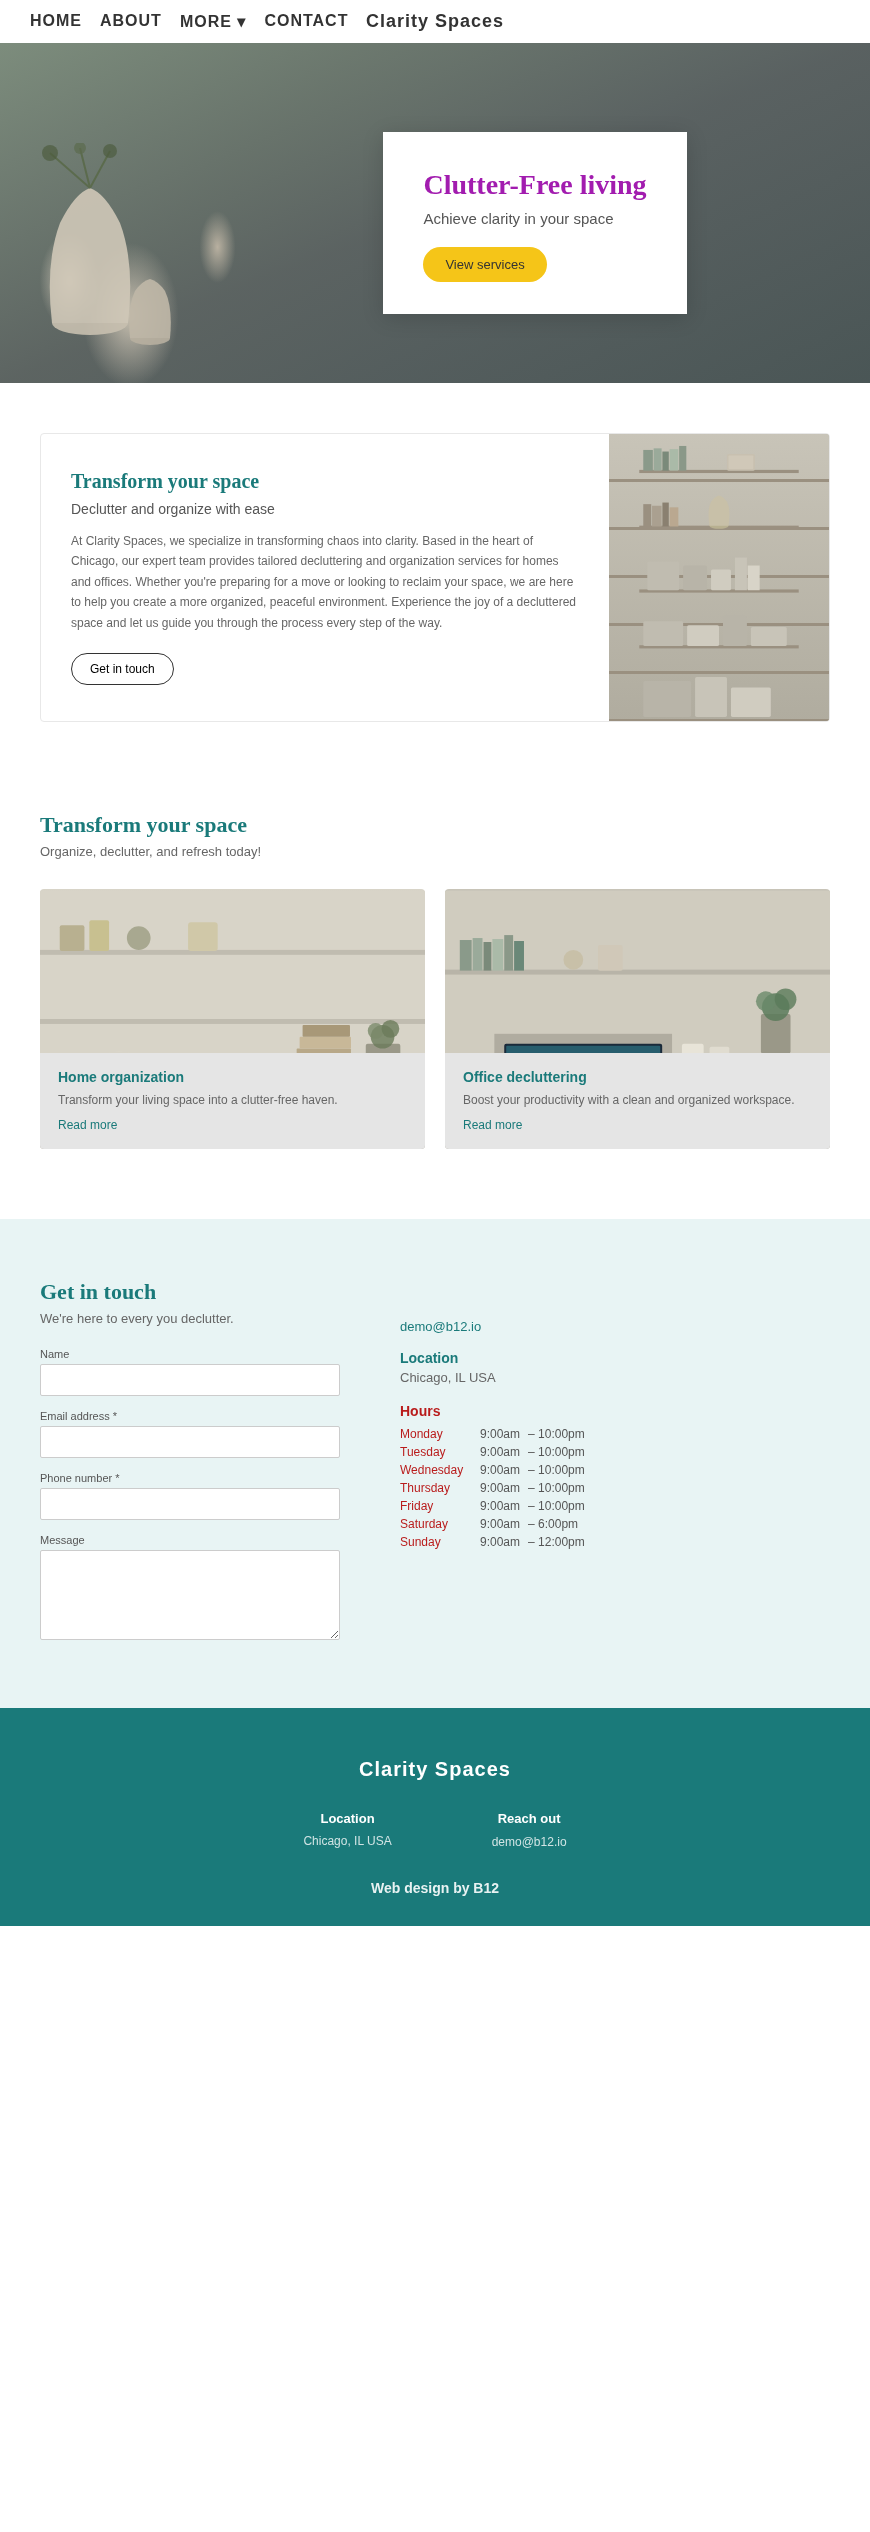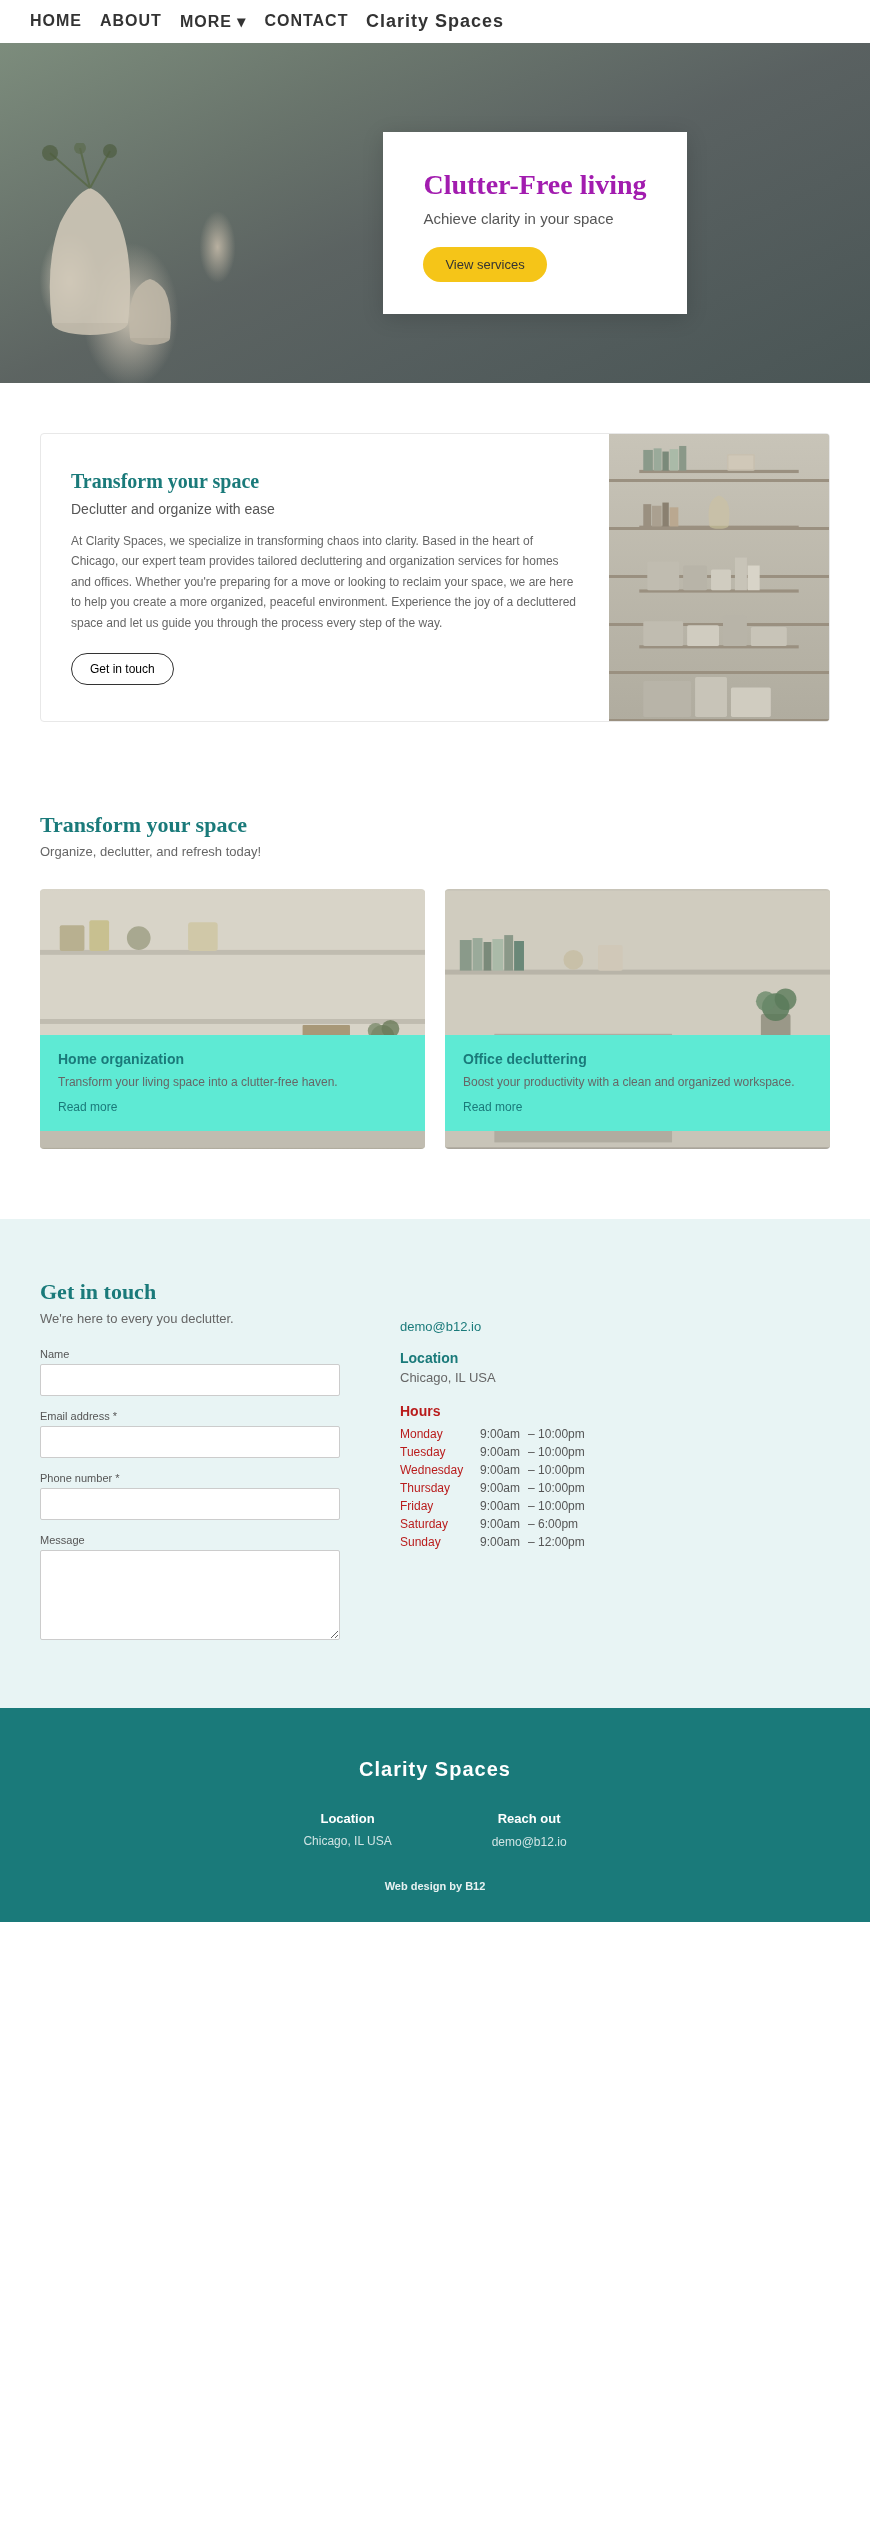--- a/index.html
+++ b/index.html
@@ -89,22 +89,22 @@
       width: 100%; height: 260px;
       background: linear-gradient(135deg, #c8c4b0, #a8a49a, #9a9688);
     }
     .service-img.kitchen {
       background: linear-gradient(to bottom, #d8d4c8 0%, #c0bcb0 40%, #b0ac9e 100%);
     }
     .service-img.office {
       background: linear-gradient(to bottom, #c8c4b8 0%, #b8b4a8 40%, #a8a49a 100%);
     }
     .service-overlay {
-      position: absolute; bottom: 18px; left: 0; right: 0;
-      background: #5eead4; padding: 16px 18px;
+      position: absolute; bottom: 0; left: 0; right: 0;
+      background: #e5e5e5; padding: 16px 18px;
     }
     .service-overlay h3 { font-size: 14px; color: #1a7a7a; margin-bottom: 6px; font-family: sans-serif; font-weight: bold; }
     .service-overlay p { font-size: 12px; color: #666; margin-bottom: 8px; font-family: sans-serif; line-height: 1.5; }
     .read-more { font-size: 12px; color: #1a7a7a; text-decoration: none; font-family: sans-serif; font-weight: 500; }
 
     
     .contact-section {
       background: #e8f4f4; padding: 60px 40px 50px 40px;
       margin-top: 40px;
     }
@@ -143,21 +143,21 @@
 
     
     footer {
       background: #1a7a7a; color: white; padding: 50px 40px 30px 40px;
       text-align: center;
     }
     footer .footer-title { font-size: 20px; font-weight: bold; margin-bottom: 30px; letter-spacing: 1px; font-family: sans-serif; }
     footer .footer-cols { display: flex; justify-content: center; gap: 100px; margin-bottom: 30px; }
     footer .footer-col h4 { font-size: 13px; font-weight: bold; margin-bottom: 8px; font-family: sans-serif; }
     footer .footer-col p, footer .footer-col a { font-size: 12px; color: rgba(255,255,255,0.8); text-decoration: none; font-family: sans-serif; }
-    footer .footer-bottom { font-size: 11px; color: rgba(255,255,255,0.6); font-family: sans-serif; margin-top: 20px; }
+    footer .footer-bottom { font-size: 14px; color: rgba(255,255,255,0.6); font-family: sans-serif; margin-top: 20px; }
     footer .footer-bottom span { color: rgba(255,255,255,0.9); font-weight: bold; }
   </style>
 </head>
 <body>
 
 <nav>
   <div class="nav-links">
     <a>HOME</a>
     <a>ABOUT</a>
     <a>MORE ▾</a>

